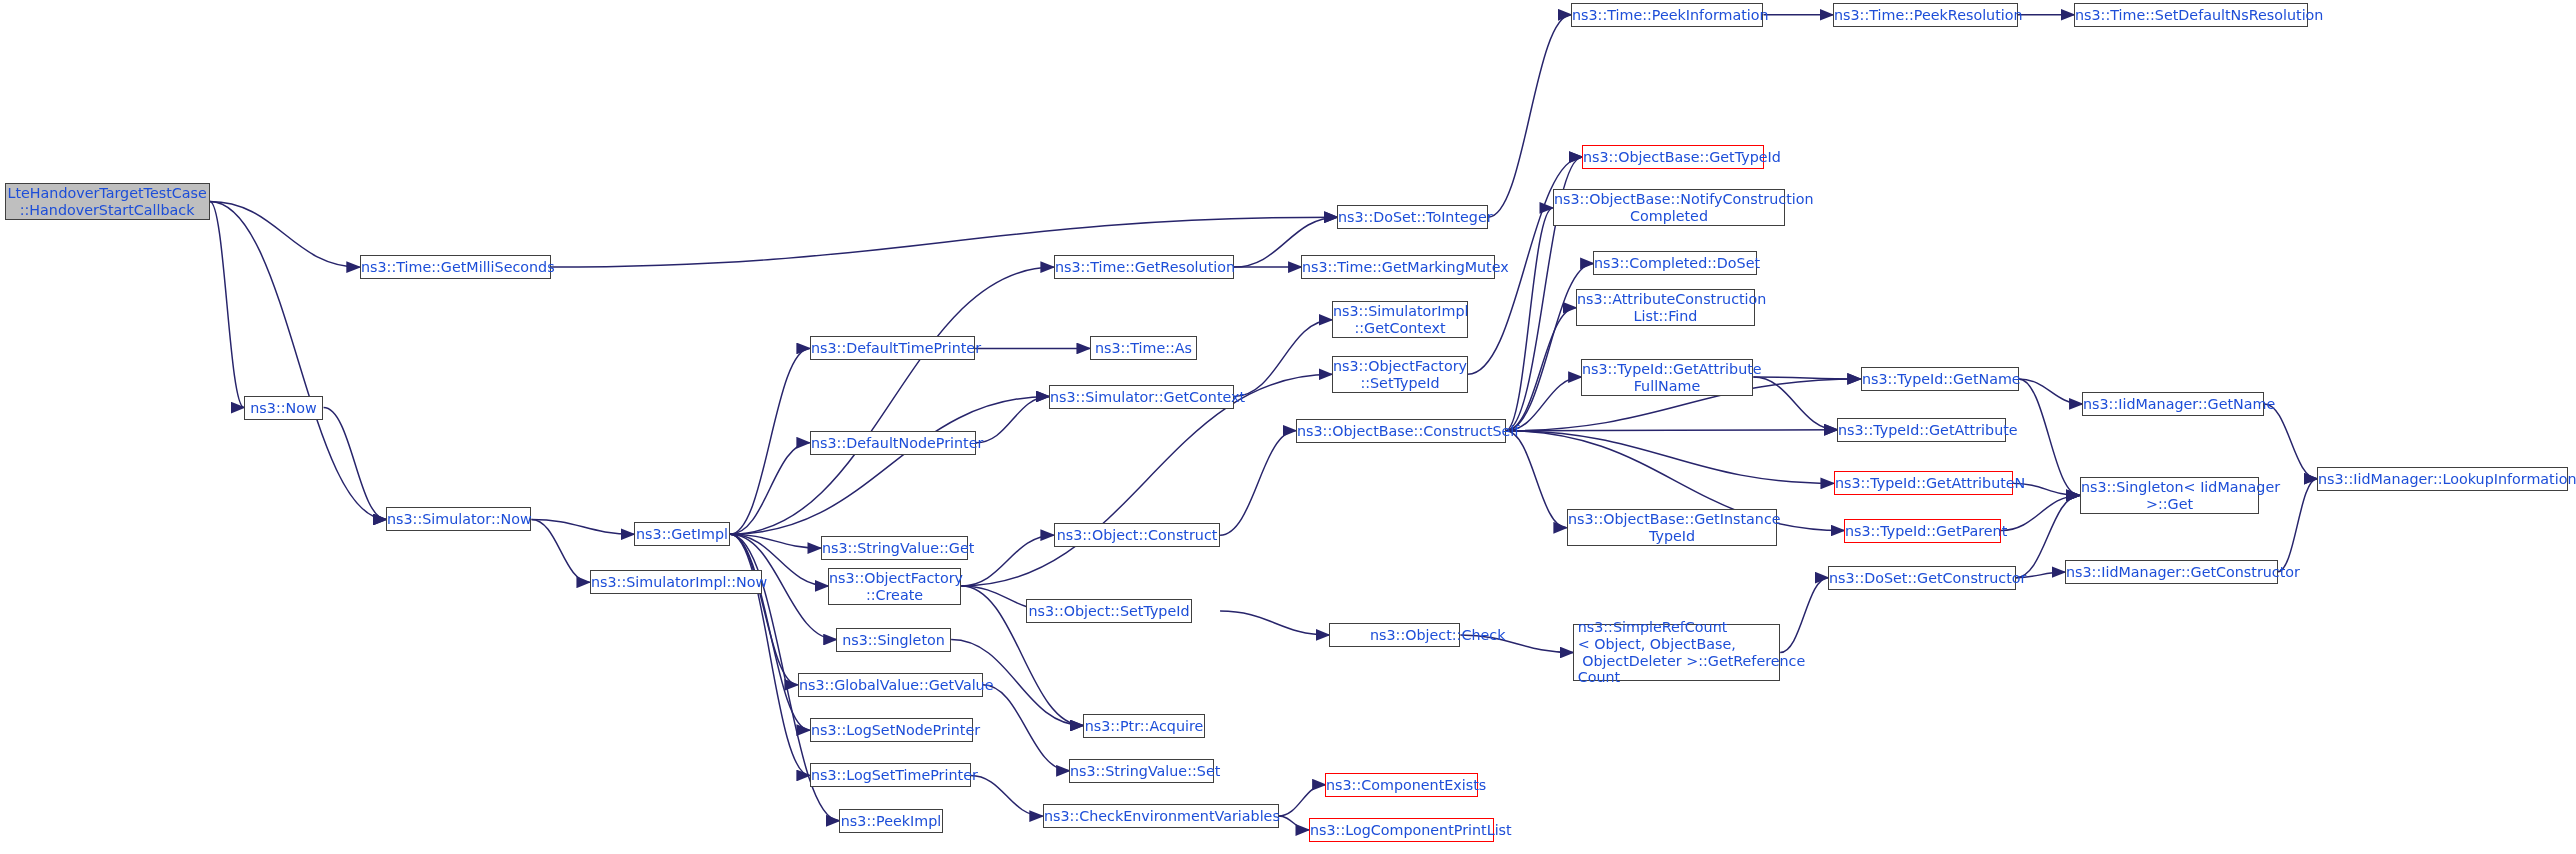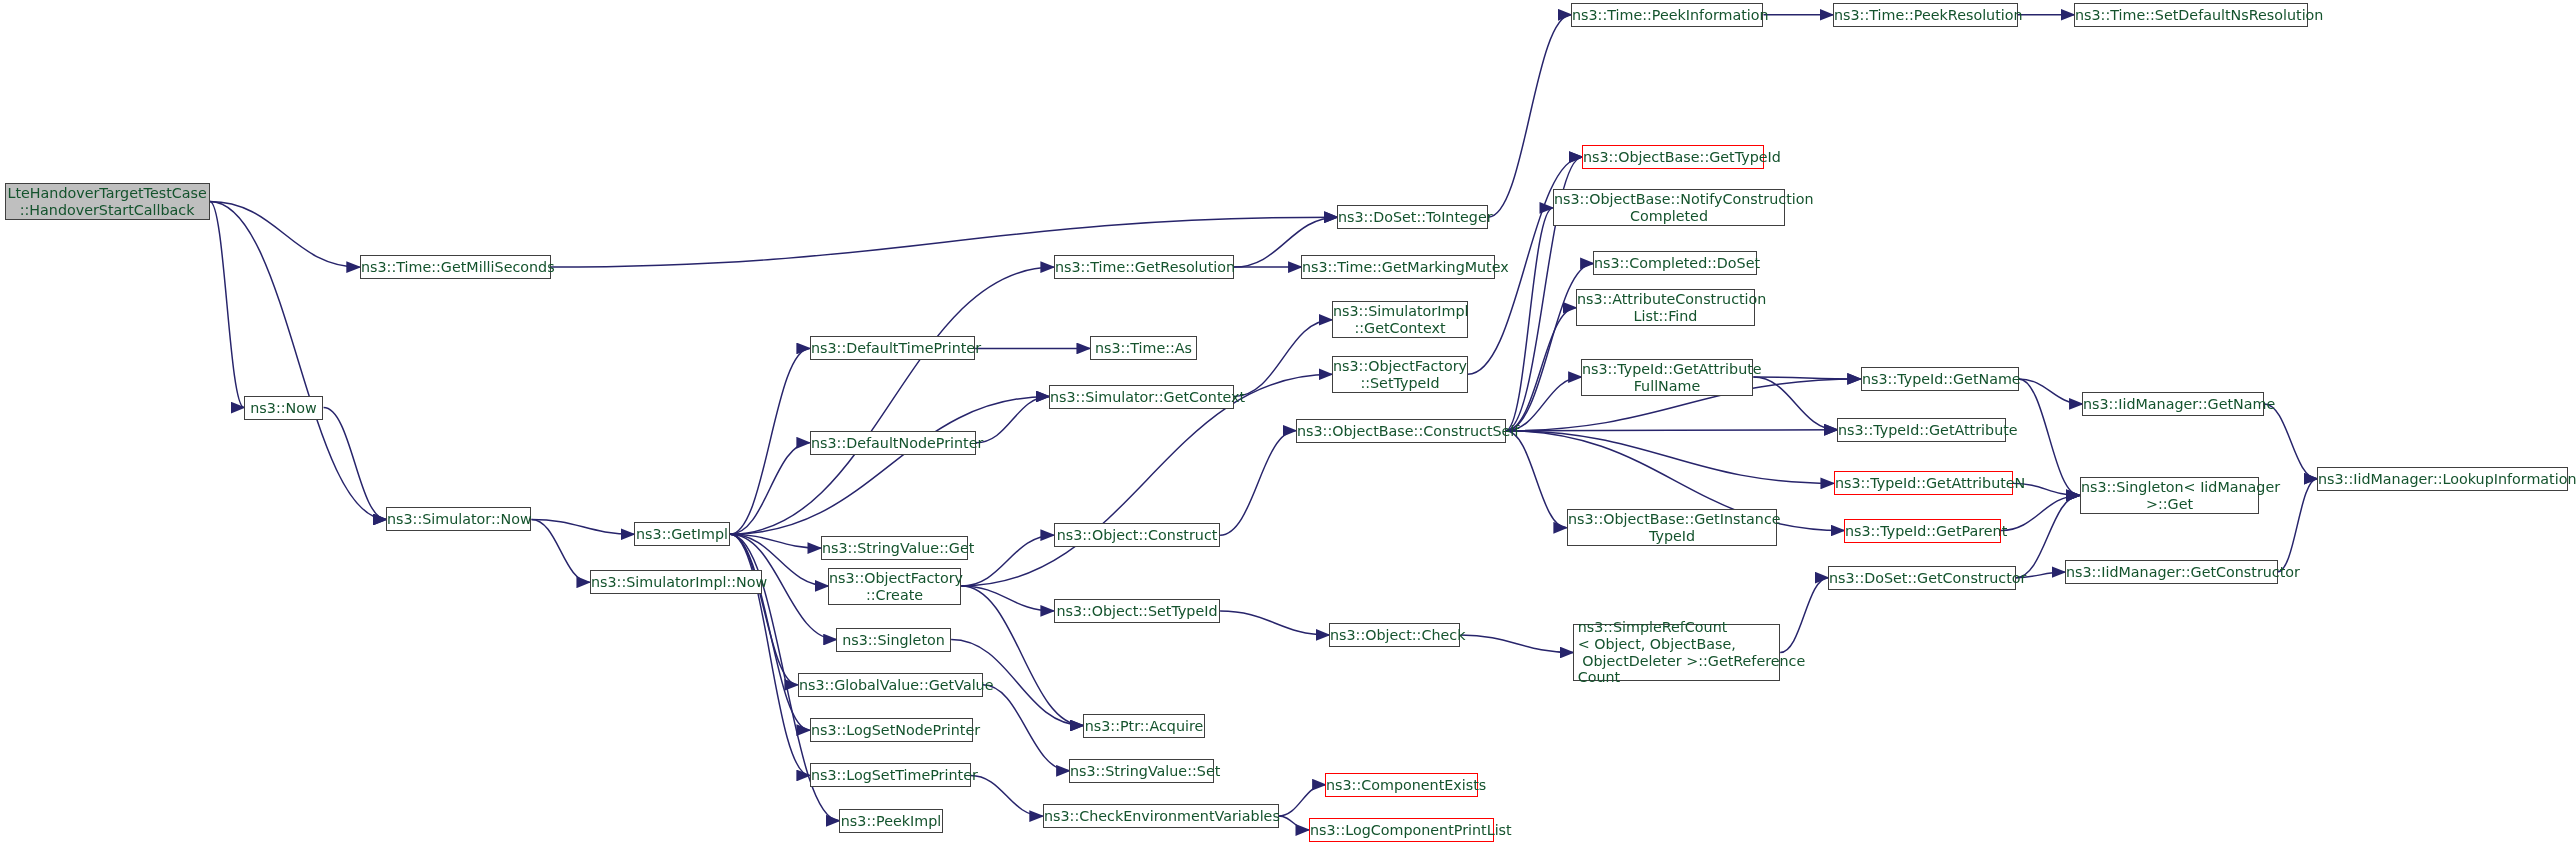--- a/index.html
+++ b/index.html
@@ -19,21 +19,21 @@
     left: 0; top: 0;
     width: 2576px;
     height: 854px;
     pointer-events: none;
   }
   .node {
     position: absolute;
     box-sizing: border-box;
     background: #ffffff;
     border: 0.9px solid #404040;
-    color: #14532d;
+    color: #1d4ed8;
     font-size: 14.3px;
     line-height: 16.6px;
     text-align: center;
     display: flex;
     align-items: center;
     justify-content: center;
     white-space: pre;
     z-index: 5;
   }
   .node.root {
@@ -138,32 +138,32 @@
 ::Create</span></div>
       <div class="node" style="left: 836px; top: 628px; width: 115px; height: 24px;"><span class="lbl">ns3::Singleton</span></div>
       <div class="node" style="left: 798px; top: 673px; width: 185px; height: 24px;"><span class="lbl">ns3::GlobalValue::GetValue</span></div>
       <div class="node" style="left: 810px; top: 718px; width: 163px; height: 24px;"><span class="lbl">ns3::LogSetNodePrinter</span></div>
       <div class="node" style="left: 810px; top: 763px; width: 161px; height: 24px;"><span class="lbl">ns3::LogSetTimePrinter</span></div>
       <div class="node" style="left: 839px; top: 809px; width: 104px; height: 24px;"><span class="lbl">ns3::PeekImpl</span></div>
       <div class="node" style="left: 1090px; top: 336px; width: 107px; height: 24px;"><span class="lbl">ns3::Time::As</span></div>
       <div class="node" style="left: 1054px; top: 255px; width: 180px; height: 24px;"><span class="lbl">ns3::Time::GetResolution</span></div>
       <div class="node" style="left: 1049px; top: 385px; width: 185px; height: 24px;"><span class="lbl">ns3::Simulator::GetContext</span></div>
       <div class="node" style="left: 1054px; top: 523px; width: 166px; height: 24px;"><span class="lbl">ns3::Object::Construct</span></div>
-      <div class="node" style="left: 1054px; top: 599px; width: 166px; height: 24px;"><span class="lbl">ns3::Object::SetTypeId</span></div>
+      <div class="node" style="left: 1026px; top: 599px; width: 166px; height: 24px;"><span class="lbl">ns3::Object::SetTypeId</span></div>
       <div class="node" style="left: 1083px; top: 714px; width: 122px; height: 24px;"><span class="lbl">ns3::Ptr::Acquire</span></div>
       <div class="node" style="left: 1069px; top: 759px; width: 145px; height: 24px;"><span class="lbl">ns3::StringValue::Set</span></div>
       <div class="node" style="left: 1043px; top: 804px; width: 236px; height: 24px;"><span class="lbl">ns3::CheckEnvironmentVariables</span></div>
       <div class="node" style="left: 1337px; top: 205px; width: 151px; height: 24px;"><span class="lbl">ns3::DoSet::ToInteger</span></div>
       <div class="node" style="left: 1301px; top: 255px; width: 194px; height: 24px;"><span class="lbl">ns3::Time::GetMarkingMutex</span></div>
       <div class="node" style="left: 1332px; top: 301px; width: 136px; height: 37px;"><span class="lbl">ns3::SimulatorImpl
 ::GetContext</span></div>
       <div class="node" style="left: 1332px; top: 356px; width: 136px; height: 37px;"><span class="lbl">ns3::ObjectFactory
 ::SetTypeId</span></div>
       <div class="node" style="left: 1296px; top: 419px; width: 210px; height: 24px;"><span class="lbl">ns3::ObjectBase::ConstructSelf</span></div>
-      <div class="node" style="left: 1329px; top: 623px; width: 131px; height: 24px;"><span class="lbl">ns3::Object::Check</span></div>
+      <div class="node" style="left: 1329px; top: 623px; width: 131px; height: 24px; padding-left: 40px;"><span class="lbl">ns3::Object::Check</span></div>
       <div class="node redborder" style="left: 1325px; top: 773px; width: 153px; height: 24px;"><span class="lbl">ns3::ComponentExists</span></div>
       <div class="node redborder" style="left: 1309px; top: 818px; width: 185px; height: 24px;"><span class="lbl">ns3::LogComponentPrintList</span></div>
       <div class="node" style="left: 1571px; top: 2.8px; width: 192px; height: 24px;"><span class="lbl">ns3::Time::PeekInformation</span></div>
       <div class="node" style="left: 1833px; top: 2.8px; width: 185px; height: 24px;"><span class="lbl">ns3::Time::PeekResolution</span></div>
       <div class="node" style="left: 2074px; top: 2.8px; width: 234px; height: 24px;"><span class="lbl">ns3::Time::SetDefaultNsResolution</span></div>
       <div class="node redborder" style="left: 1582px; top: 145px; width: 182px; height: 24px;"><span class="lbl">ns3::ObjectBase::GetTypeId</span></div>
       <div class="node" style="left: 1553px; top: 189px; width: 232px; height: 37px;"><span class="lbl">ns3::ObjectBase::NotifyConstruction
 Completed</span></div>
       <div class="node" style="left: 1593px; top: 251px; width: 164px; height: 24px;"><span class="lbl">ns3::Completed::DoSet</span></div>
       <div class="node" style="left: 1576px; top: 289px; width: 179px; height: 37px;"><span class="lbl">ns3::AttributeConstruction

